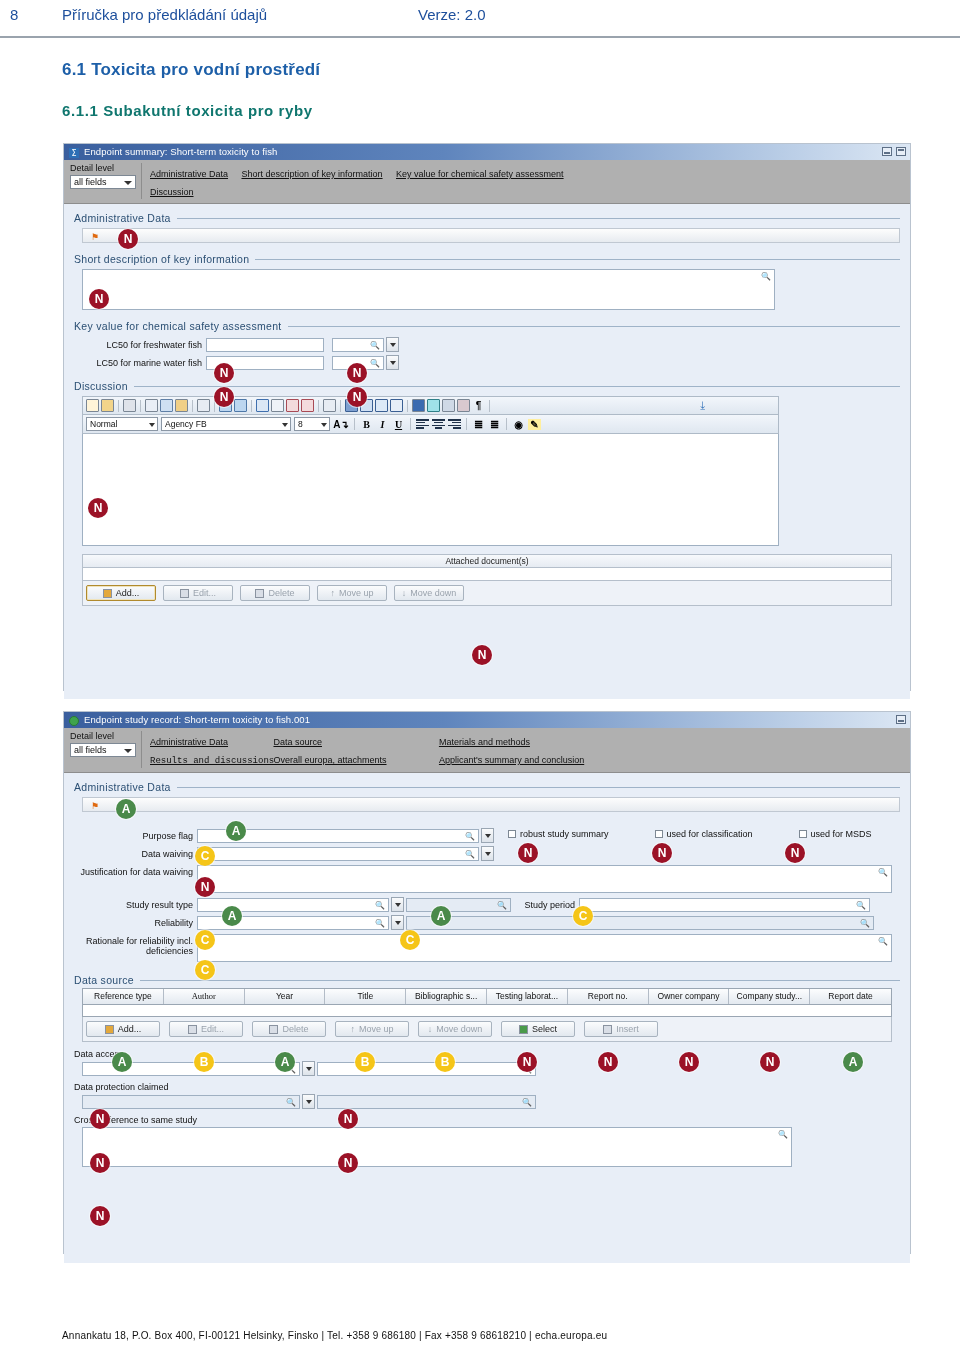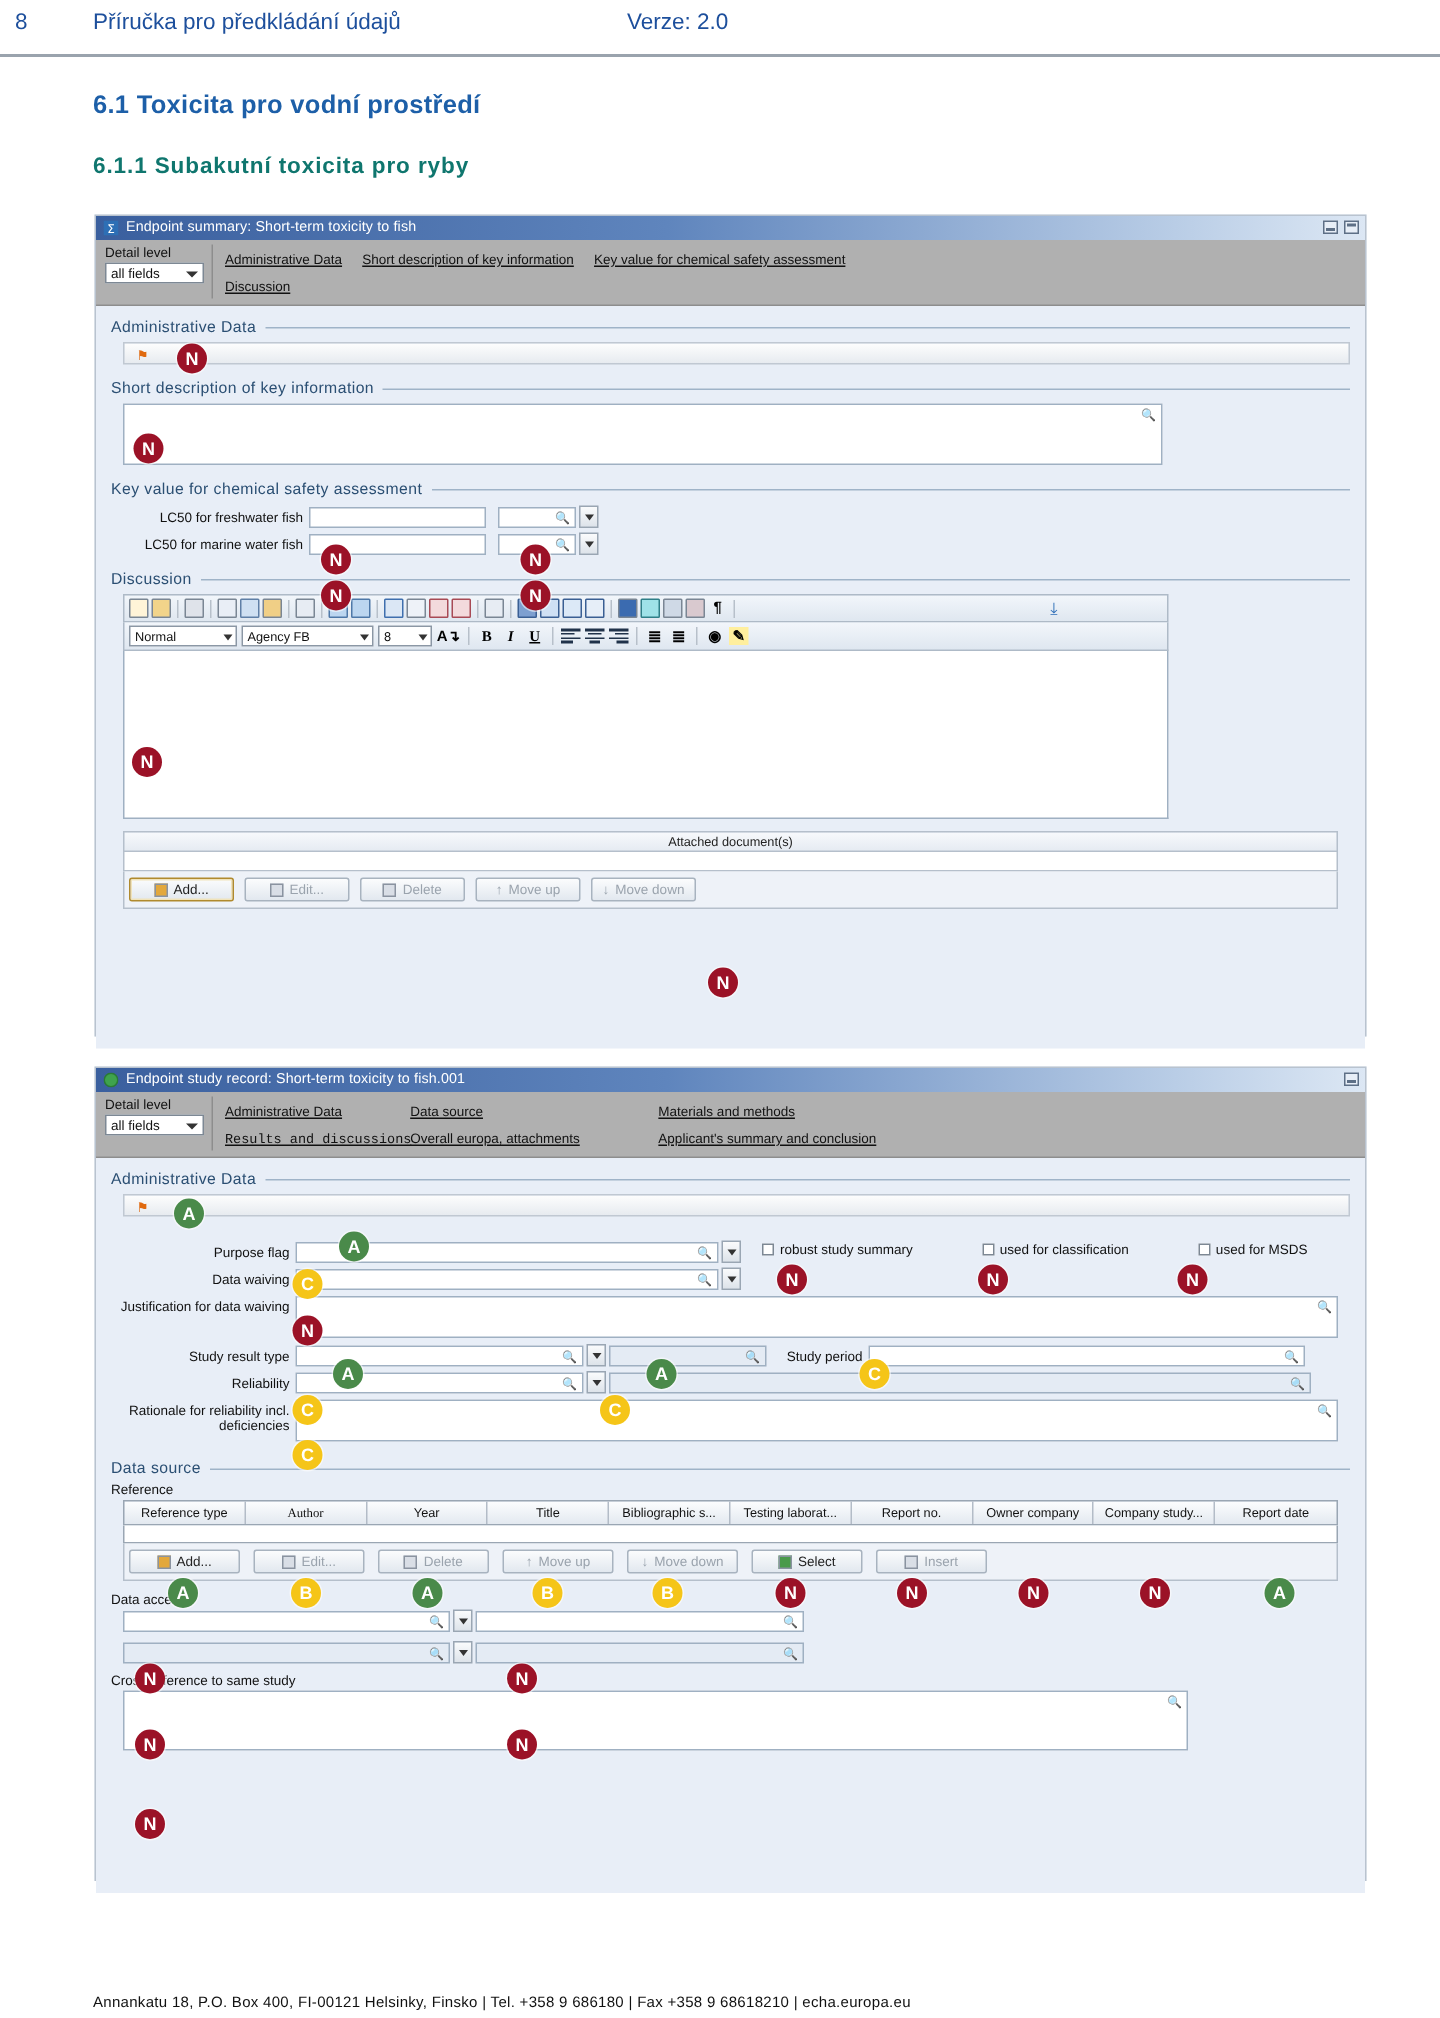--- a/index.html
+++ b/index.html
@@ -248,21 +248,21 @@
           <span class="tsep"></span>
           <span style="flex:1 1 auto;"></span>
           <span style="color:#2f6fb8; font-size:11px; margin-right:70px;">⤓</span>
         </div>
 
         <div class="tbar2">
           <span class="tsel" style="width:72px;">
             <span>Normal</span>
             <span class="arw"></span>
           </span>
-          <span class="tsel" style="width:88px;">
+          <span class="tsel" style="width:130px;">
             <span>Agency FB</span>
             <span class="arw"></span>
           </span>
           <span class="tsel" style="width:36px;">
             <span>8</span>
             <span class="arw"></span>
           </span>
           <span class="tbtxt" style="width:16px;">A↴</span>
           <span class="tsep"></span>
           <span class="tbtxt" style="font-family:'Liberation Serif',serif;">B</span>
@@ -442,21 +442,20 @@
           <span style="position:absolute; right:3px; top:2px; font-size:8px; color:#8c99a8;">🔍</span>
         </div>
       </div>
     </div>
 
     <div class="grp" style="margin-top:12px;">
       <div class="grp-hd">
         <span>Data source</span>
         <span class="ln"></span>
       </div>
-      <div style="font-size:9px; color:#111; margin-top:3px;">Reference</div>
 
       <div style="margin-left:8px; width:810px; margin-top:2px;">
         <div class="cols">
           <span class="c" style="width:81px;">Reference type</span>
           <span class="c" style="width:81px;font-family:Liberation Serif, serif;">Author</span>
           <span class="c" style="width:81px;">Year</span>
           <span class="c" style="width:81px;">Title</span>
           <span class="c" style="width:81px;">Bibliographic s...</span>
           <span class="c" style="width:81px;">Testing laborat...</span>
           <span class="c" style="width:81px;">Report no.</span>
@@ -504,20 +503,21 @@
             <span class="mag">🔍</span>
           </div>
           <div class="ddbtn"></div>
           <div class="inp" style="width:219px; margin-left:2px;">
             <span class="mag">🔍</span>
           </div>
         </div>
       </div>
 
       <div style="margin-top:6px;">
+        <div style="font-size:9px; color:#111;">Data protection claimed</div>
         <div class="fldrow" style="margin-top:2px; margin-left:8px;">
           <div class="inp ro" style="width:218px;">
             <span class="mag">🔍</span>
           </div>
           <div class="ddbtn"></div>
           <div class="inp ro" style="width:219px; margin-left:2px;">
             <span class="mag">🔍</span>
           </div>
         </div>
       </div>

